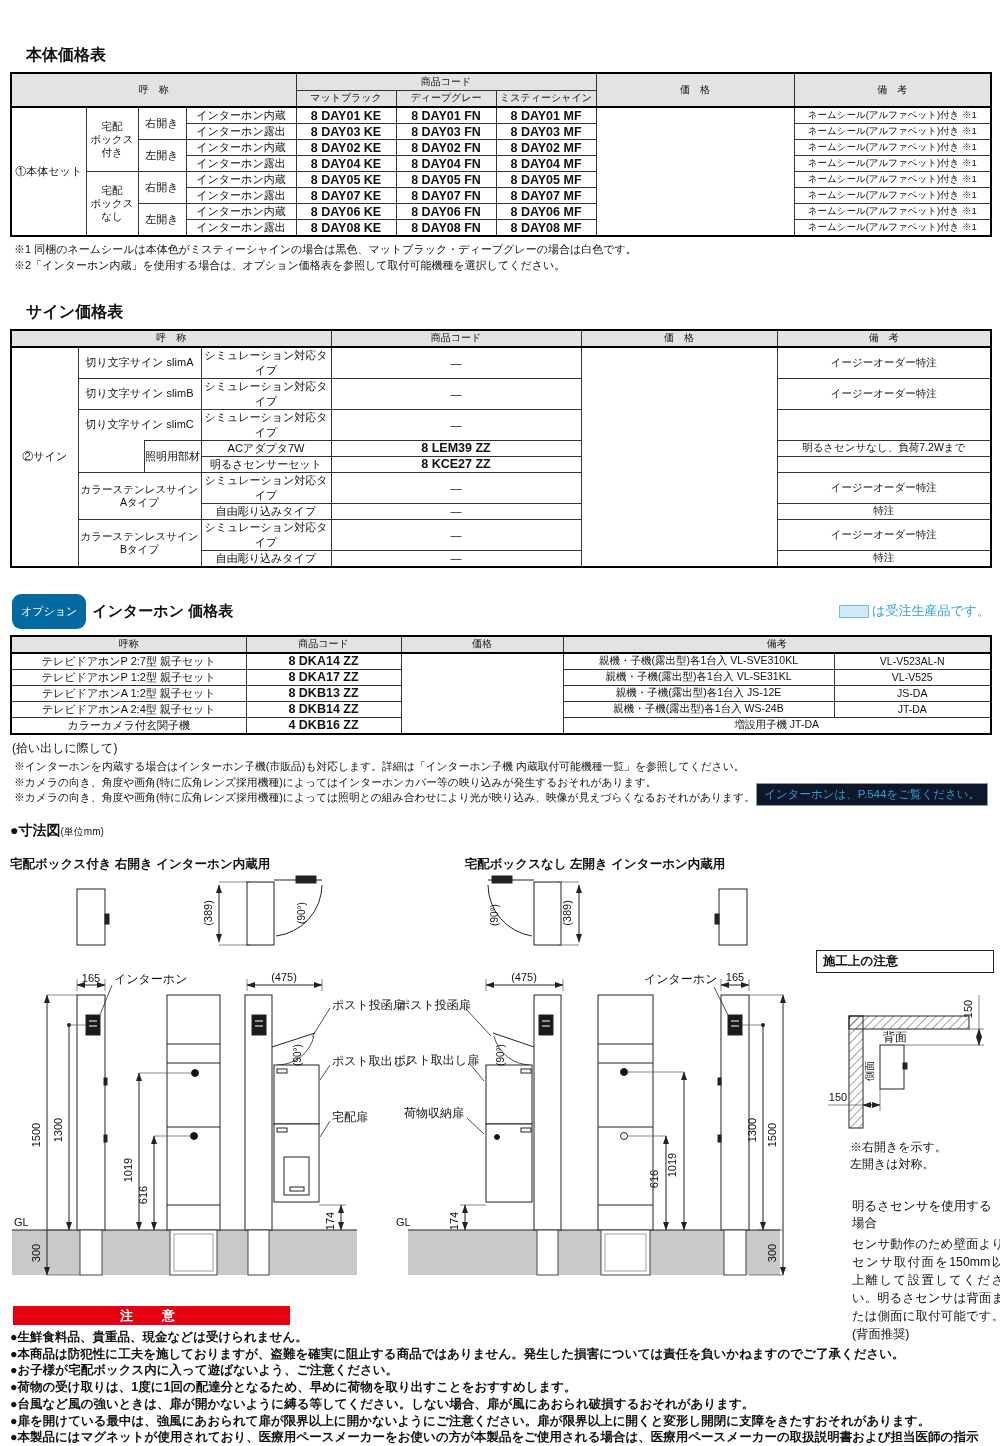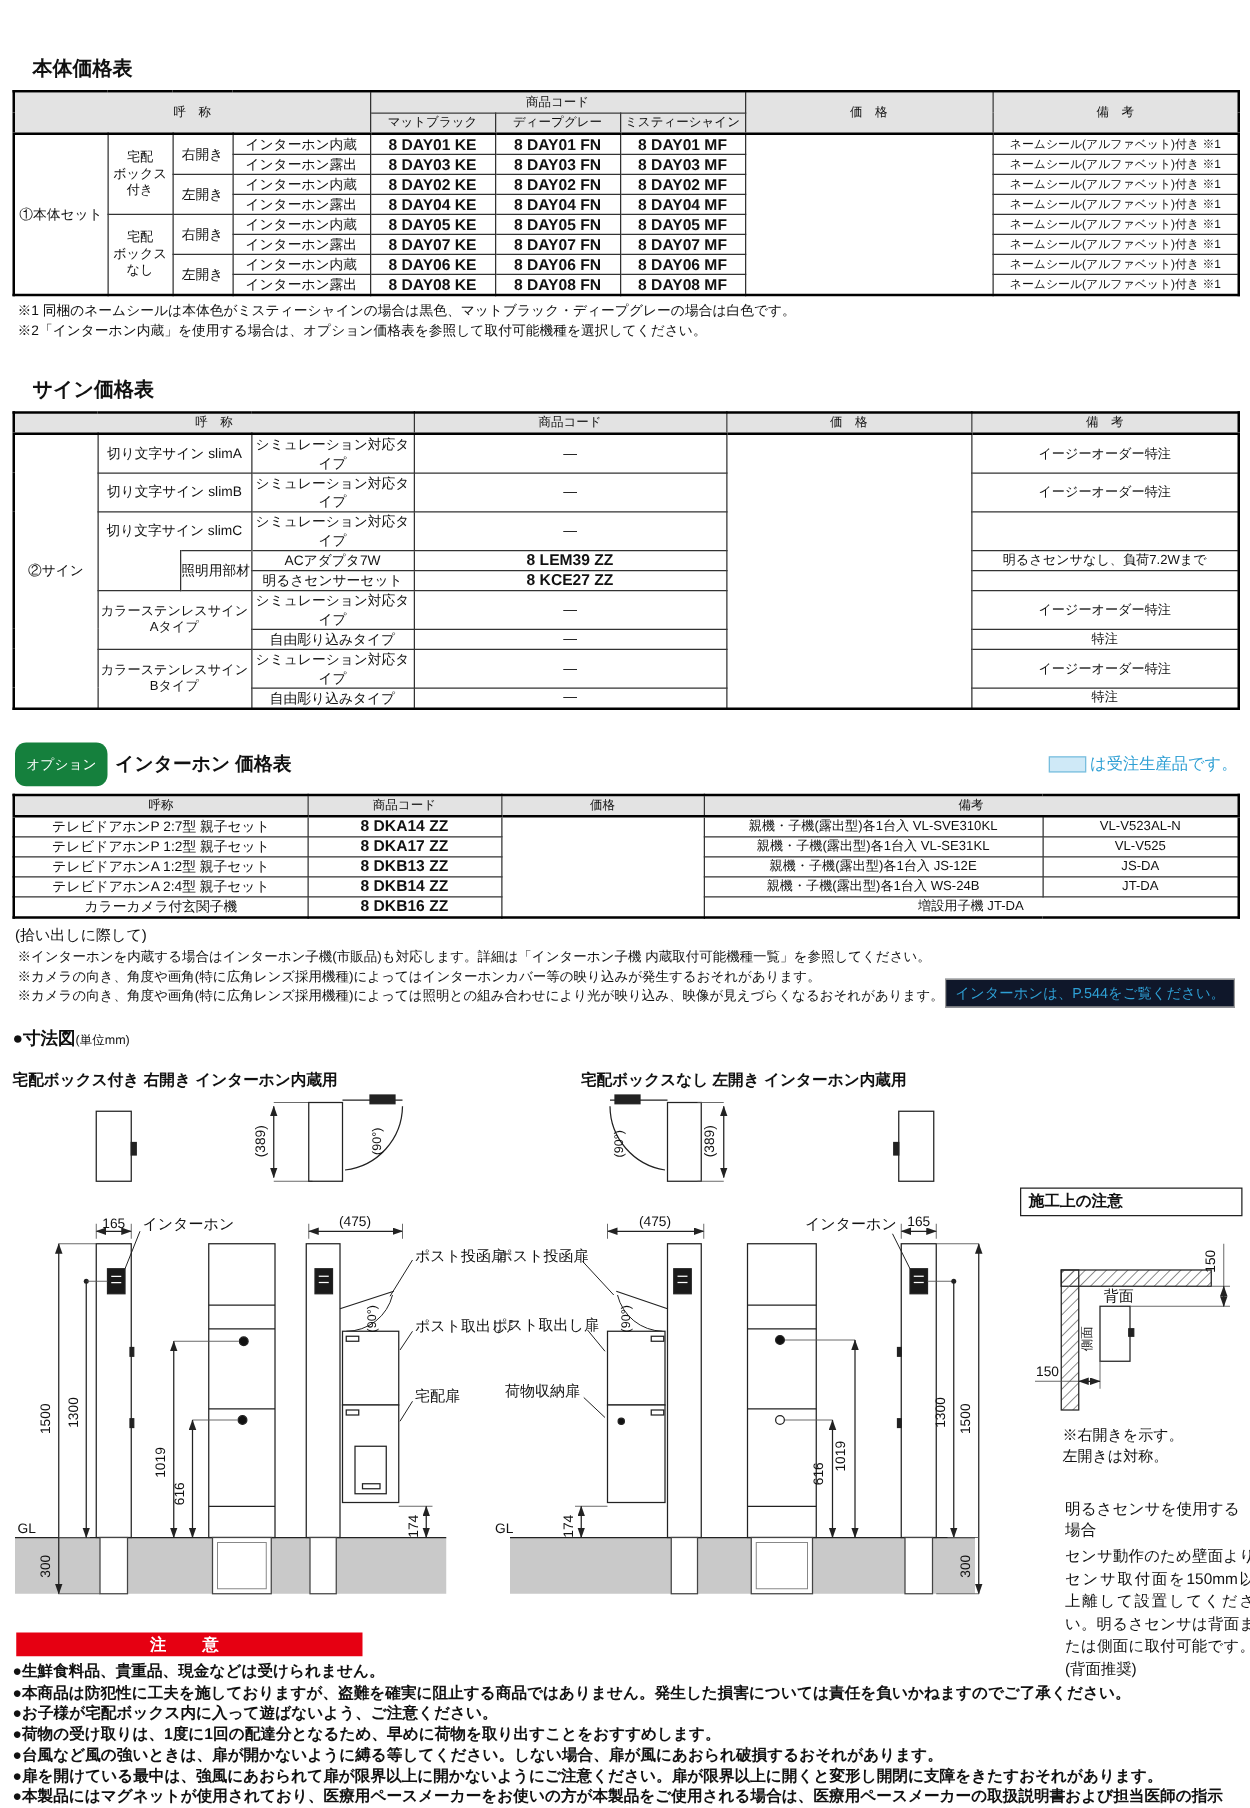--- a/index.html
+++ b/index.html
@@ -13,21 +13,21 @@
   .code { font-weight: bold; font-size: 12.5px; white-space: nowrap; }
   .rem  { font-size: 9.5px; white-space: nowrap; }
   .rem2 { font-size: 10.5px; white-space: nowrap; }
   .pre { white-space: pre-line; font-size: 10.5px; line-height: 1.25; }
   .hd2 { border-bottom: 2px solid #000; }
   .nbb { border-bottom: none !important; }
   .nbt { border-top: none !important; }
   .notes { margin: 5px 0 0 4px; font-size: 11px; line-height: 1.45; }
   .sp { height: 24px; }
   .opt-row { display: flex; align-items: center; margin: 4px 0 6px 2px; }
-  .badge { background: #15803d; color: #fff; font-size: 11px; border-radius: 9px; padding: 10px 9px; margin-right: 6px; }
+  .badge { background: #0369a1; color: #fff; font-size: 11px; border-radius: 9px; padding: 10px 9px; margin-right: 6px; }
   .opt-title { font-size: 15px; font-weight: bold; }
   .legend { margin-left: auto; display: flex; align-items: center; color: #2e9fd4; font-size: 13px; }
   .legend-sw { width: 30px; height: 13px; background: #cfe9f7; border: 1px solid #79bede; margin-right: 3px; }
   .pickup { position: relative; margin-top: 5px; }
   .pickup-t { font-size: 12px; margin-left: 2px; }
   .pickup .notes { margin-top: 2px; font-size: 10.8px; }
   .refbox { position: absolute; right: 2px; bottom: 0; border: 1px solid #999; color: #2e9fd4; font-size: 11.5px; padding: 3px 7px; background: #0f172a; }
   .dim-sec { position: relative; height: 474px; margin-top: 16px; }
   .dim-title { font-size: 14px; font-weight: bold; }
   .dim-title small { font-size: 10px; font-weight: normal; }
@@ -274,21 +274,21 @@
       <td class="rem2">JS-DA</td>
     </tr>
     <tr>
       <td>テレビドアホンA 2:4型 親子セット</td>
       <td class="code">8 DKB14 ZZ</td>
       <td class="rem2">親機・子機(露出型)各1台入 WS-24B</td>
       <td class="rem2">JT-DA</td>
     </tr>
     <tr>
       <td>カラーカメラ付玄関子機</td>
-      <td class="code">8 DKB16 ZZ</td>
+      <td class="code">4 DKB16 ZZ</td>
       <td colspan="2" class="rem2">増設用子機 JT-DA</td>
     </tr>
   </tbody>
     </table>
   <div class="pickup">
     <div class="pickup-t">(拾い出しに際して)</div>
     <div class="notes">
       <div>※インターホンを内蔵する場合はインターホン子機(市販品)も対応します。詳細は「インターホン子機 内蔵取付可能機種一覧」を参照してください。</div>
       <div>※カメラの向き、角度や画角(特に広角レンズ採用機種)によってはインターホンカバー等の映り込みが発生するおそれがあります。</div>
       <div>※カメラの向き、角度や画角(特に広角レンズ採用機種)によっては照明との組み合わせにより光が映り込み、映像が見えづらくなるおそれがあります。</div>

